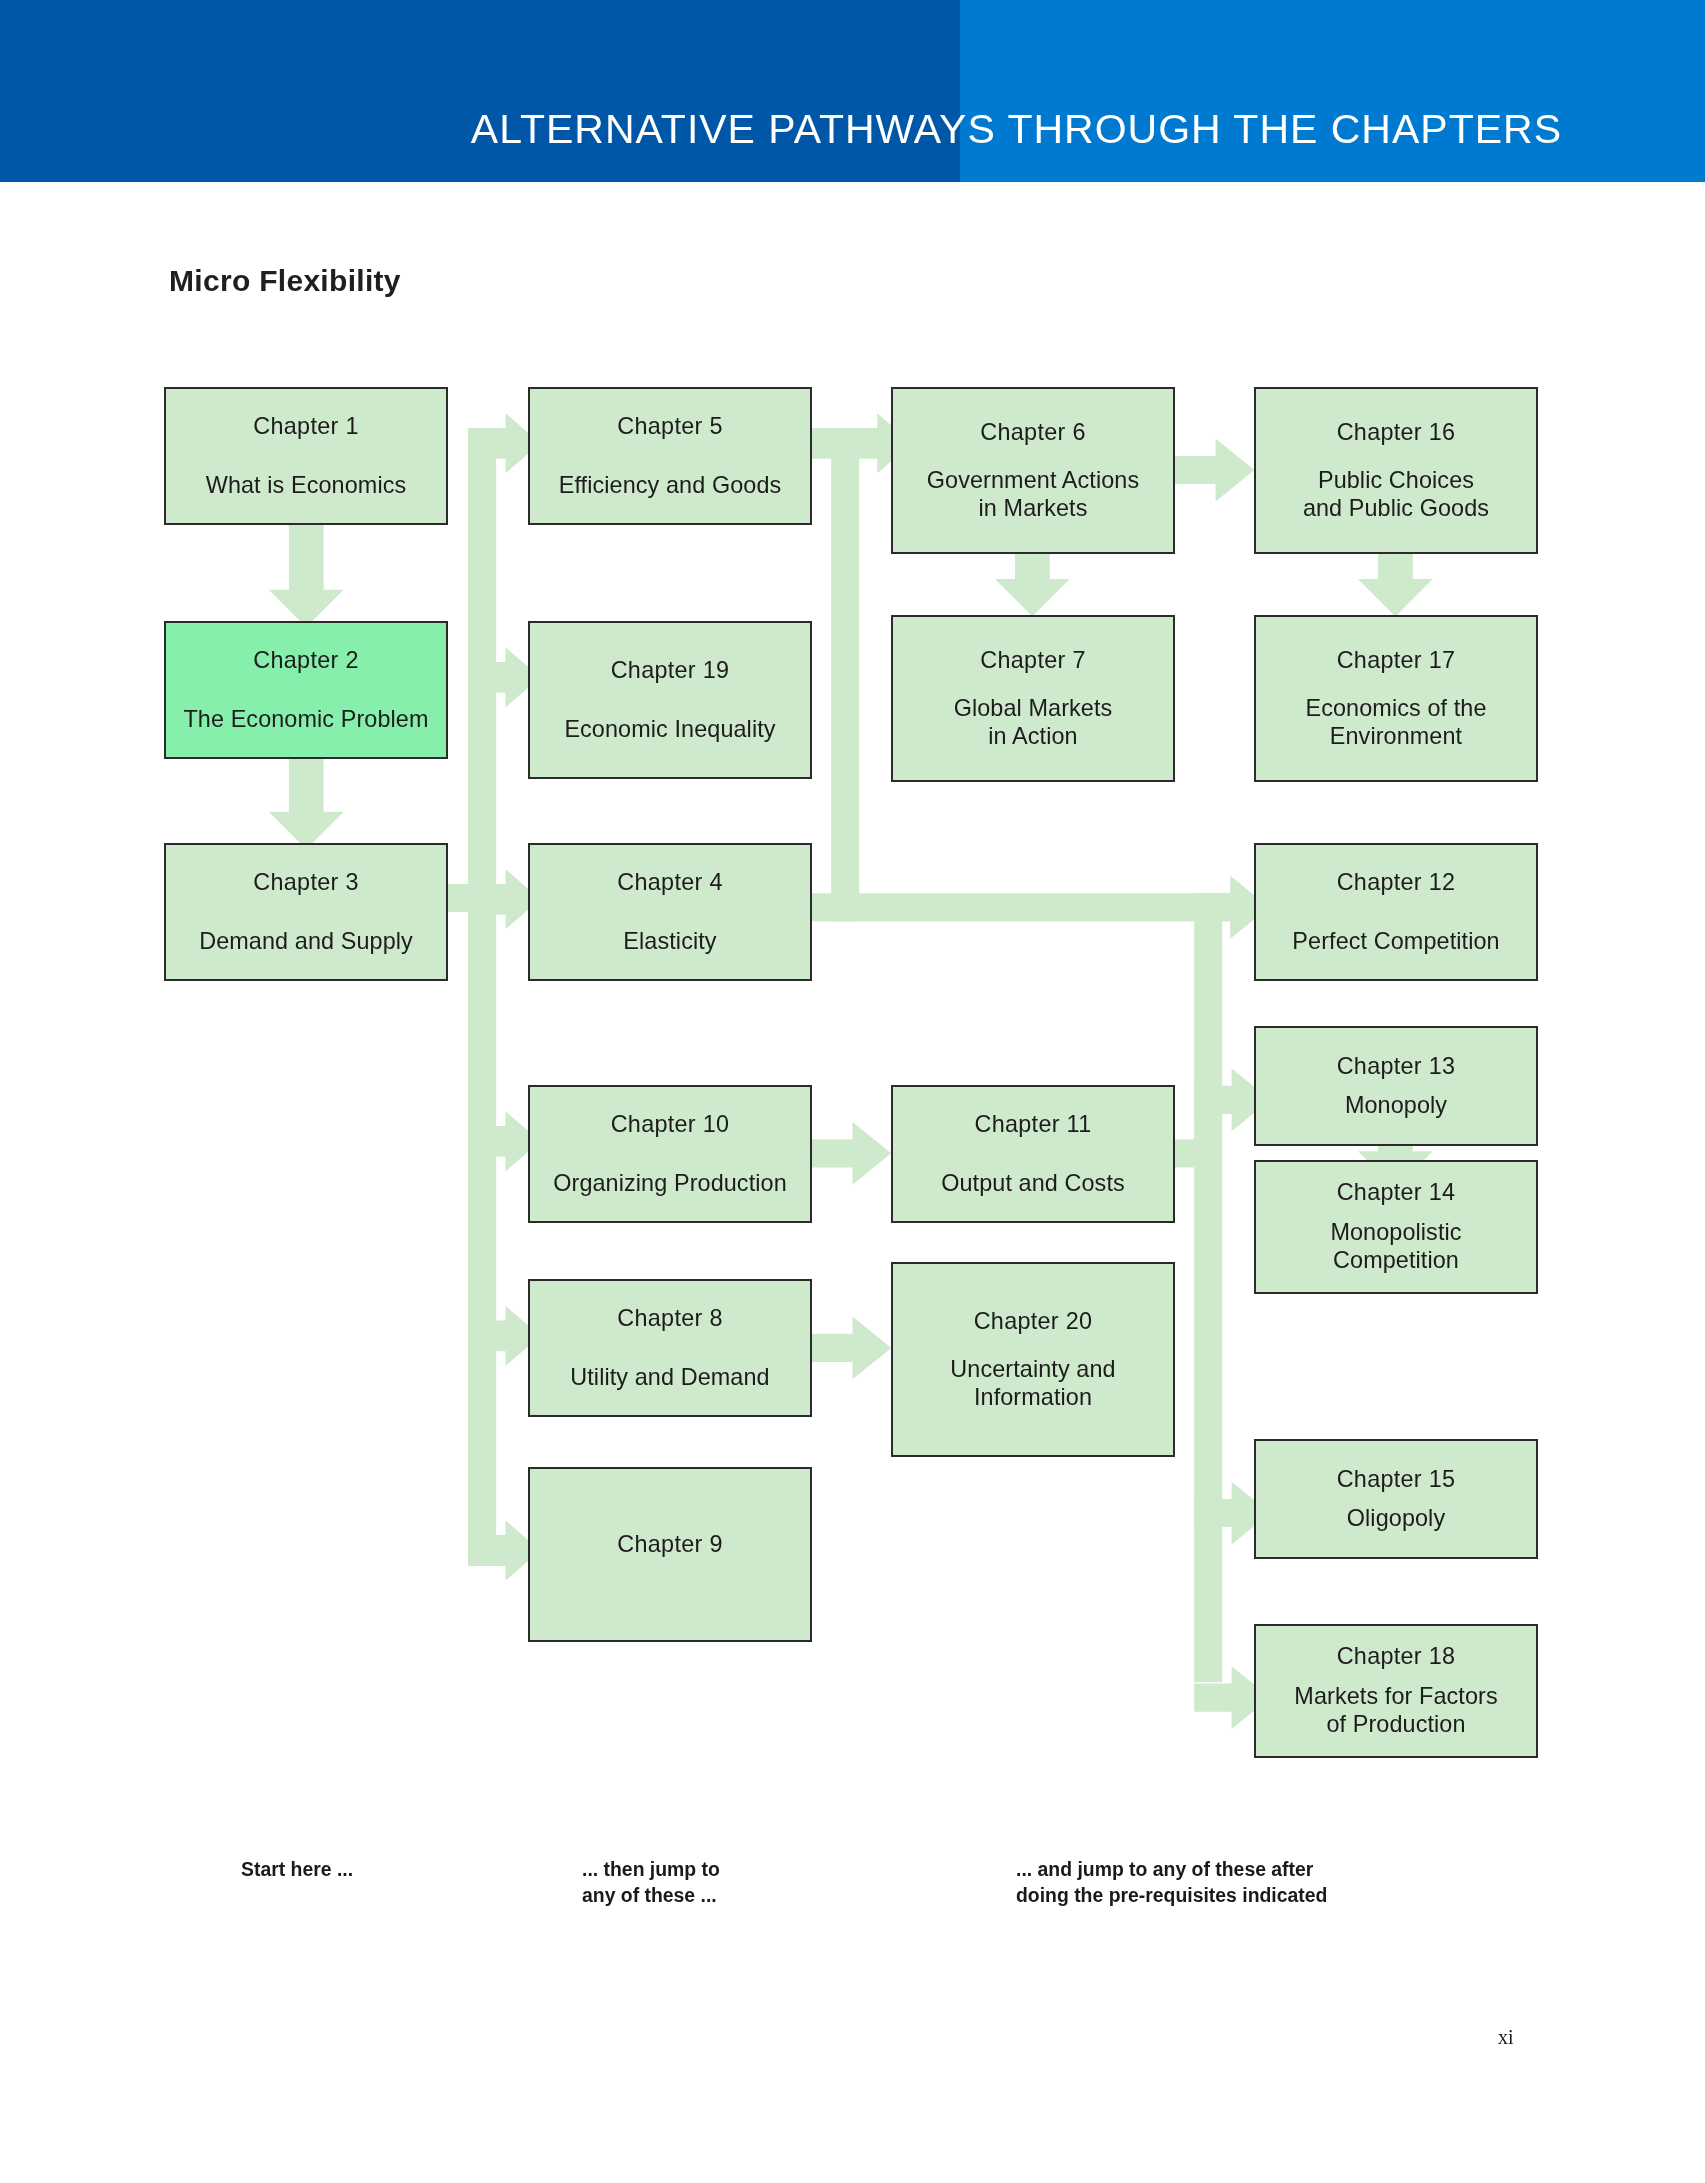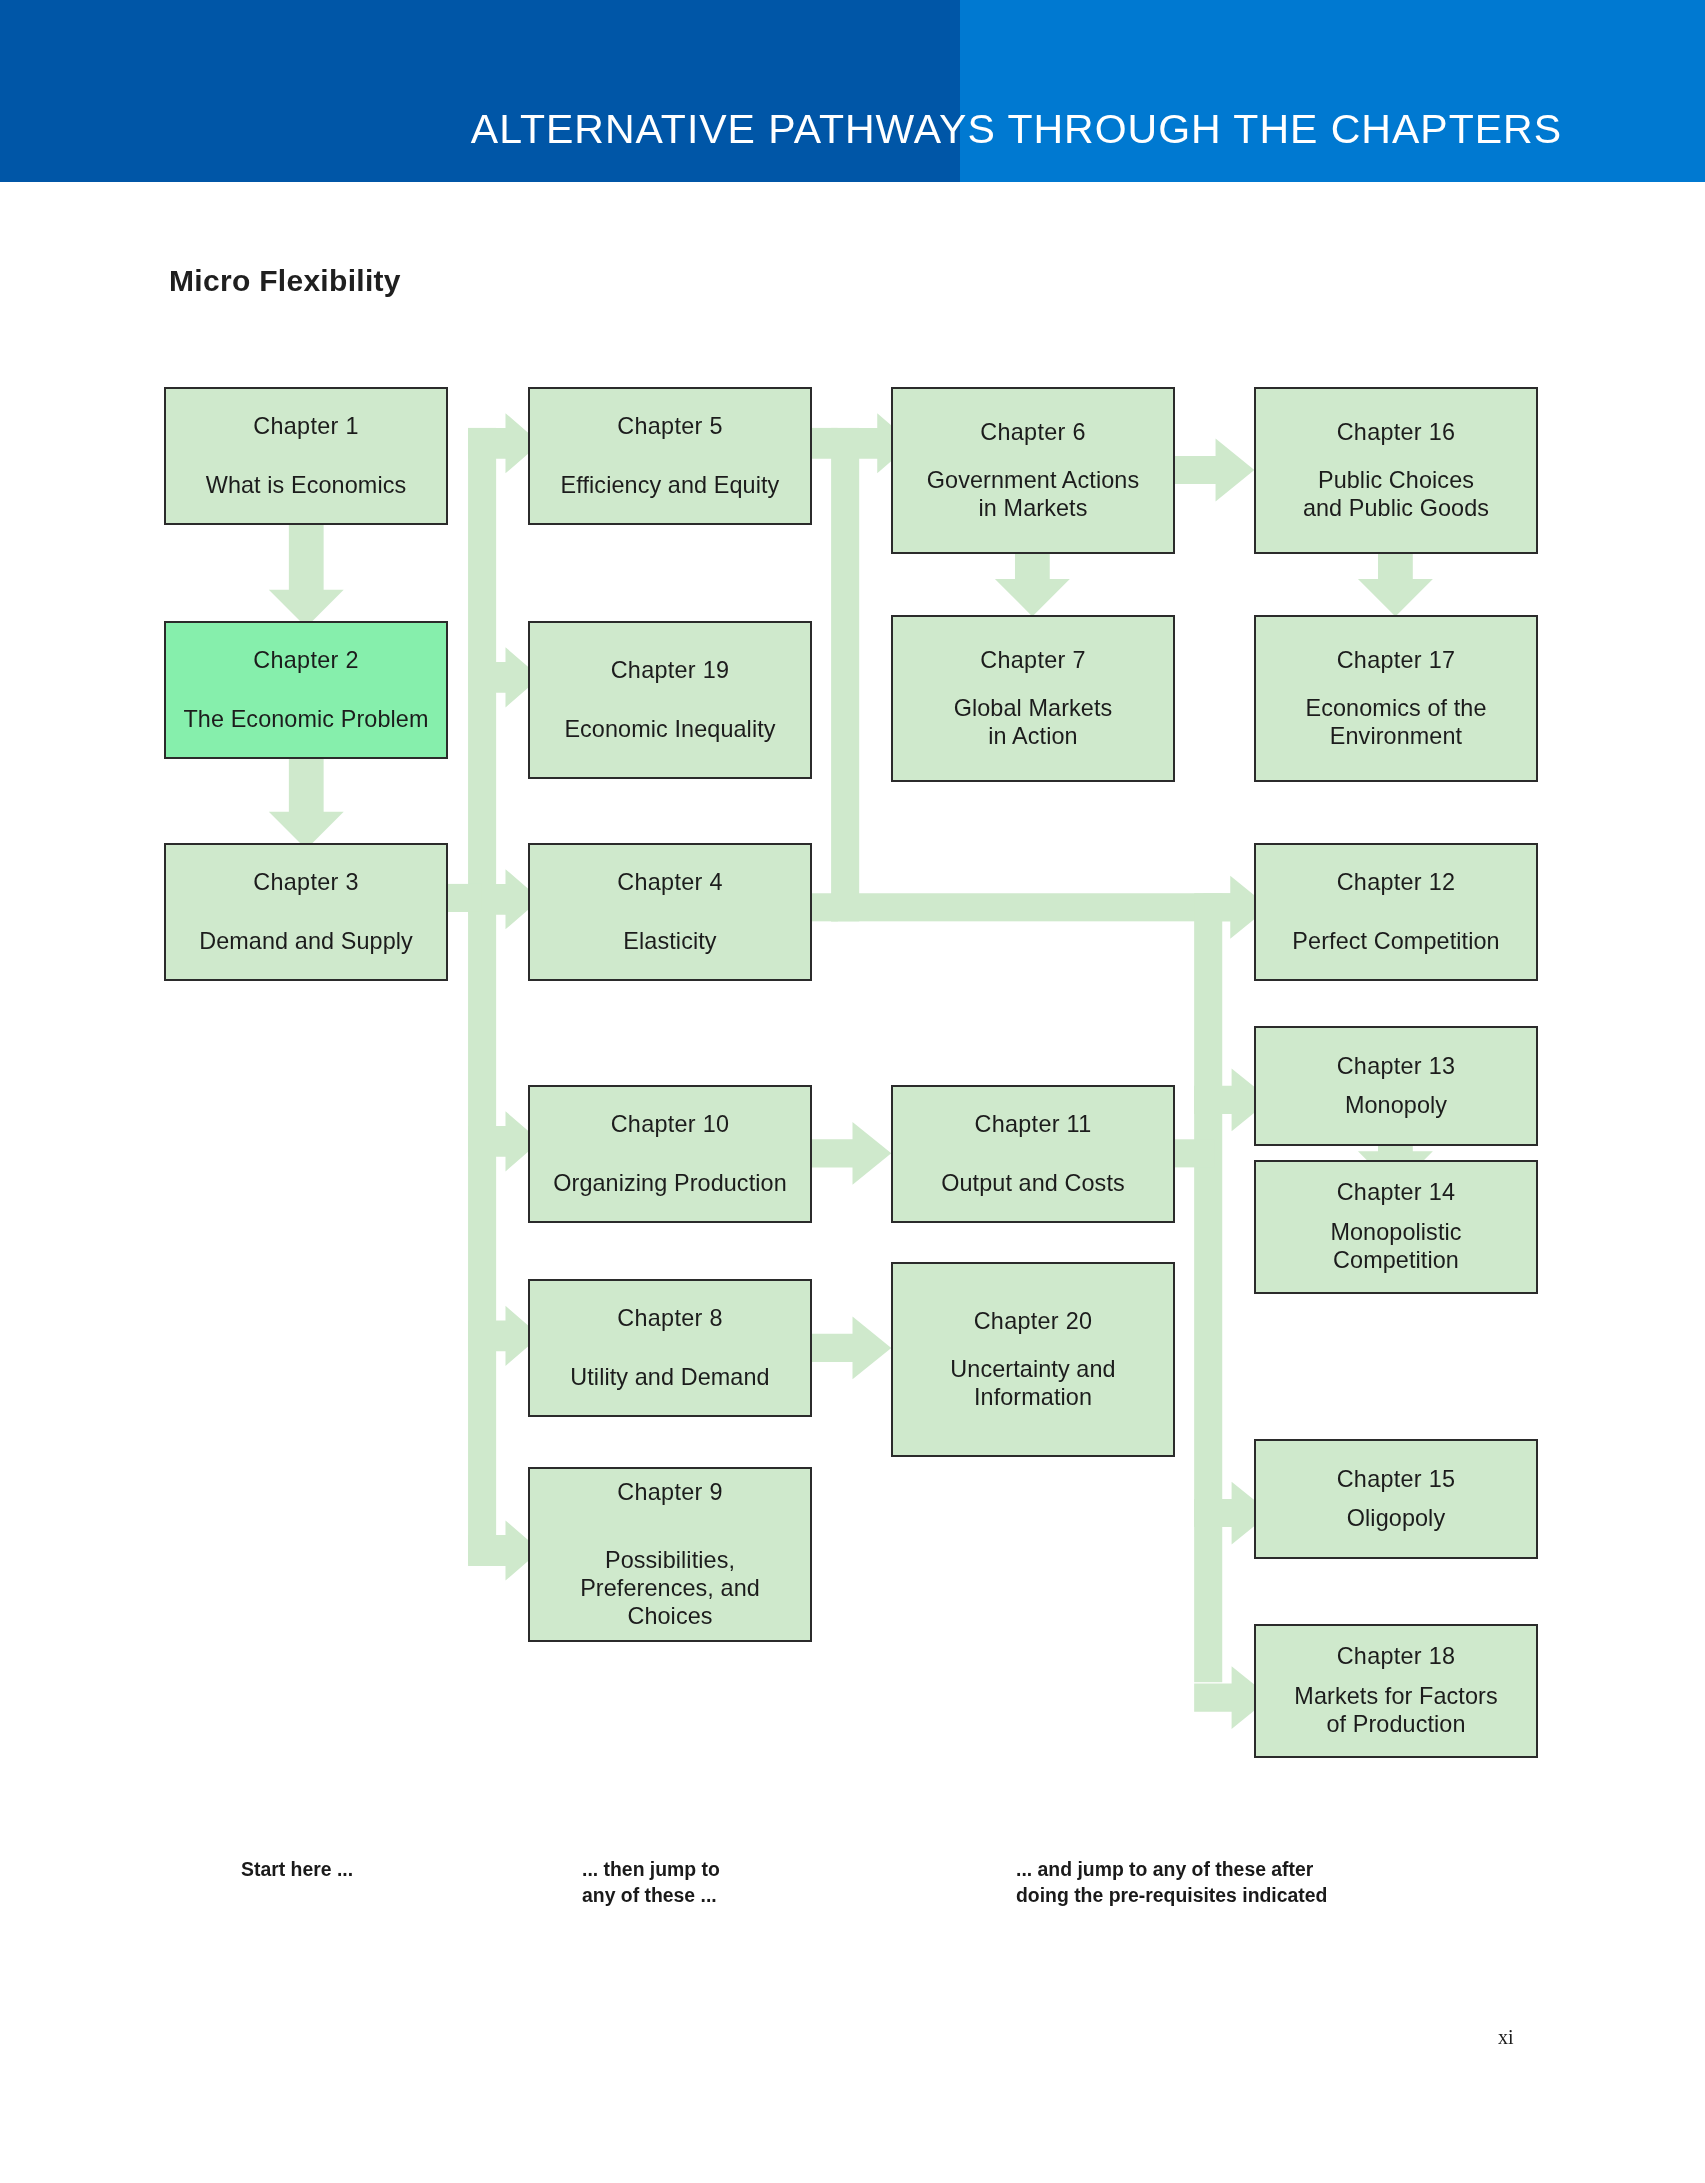--- a/index.html
+++ b/index.html
@@ -121,43 +121,40 @@
       <div class="chapter-box gap-wide" style="left: 164px; top: 621px; width: 284px; height: 138px; background: #86efac; border-color: rgb(43, 43, 43);">
         <div class="chap-num">Chapter 2</div>
         <div class="chap-title">The Economic Problem</div>
       </div>
       <div class="chapter-box gap-wide" style="left: 164px; top: 843px; width: 284px; height: 138px; background: rgb(207, 233, 204); border-color: rgb(43, 43, 43);">
         <div class="chap-num">Chapter 3</div>
         <div class="chap-title">Demand and Supply</div>
       </div>
       <div class="chapter-box gap-wide" style="left: 528px; top: 387px; width: 284px; height: 138px; background: rgb(207, 233, 204); border-color: rgb(43, 43, 43);">
         <div class="chap-num">Chapter 5</div>
-        <div class="chap-title">Efficiency and Equity</div>
+        <div class="chap-title">Efficiency and Goods</div>
       </div>
       <div class="chapter-box gap-wide" style="left: 528px; top: 621px; width: 284px; height: 158px; background: rgb(207, 233, 204); border-color: rgb(43, 43, 43);">
         <div class="chap-num">Chapter 19</div>
         <div class="chap-title">Economic Inequality</div>
       </div>
       <div class="chapter-box gap-wide" style="left: 528px; top: 843px; width: 284px; height: 138px; background: rgb(207, 233, 204); border-color: rgb(43, 43, 43);">
         <div class="chap-num">Chapter 4</div>
         <div class="chap-title">Elasticity</div>
       </div>
       <div class="chapter-box gap-wide" style="left: 528px; top: 1085px; width: 284px; height: 138px; background: rgb(207, 233, 204); border-color: rgb(43, 43, 43);">
         <div class="chap-num">Chapter 10</div>
         <div class="chap-title">Organizing Production</div>
       </div>
       <div class="chapter-box gap-wide" style="left: 528px; top: 1279px; width: 284px; height: 138px; background: rgb(207, 233, 204); border-color: rgb(43, 43, 43);">
         <div class="chap-num">Chapter 8</div>
         <div class="chap-title">Utility and Demand</div>
       </div>
       <div class="chapter-box gap-mid" style="left: 528px; top: 1467px; width: 284px; height: 175px; background: rgb(207, 233, 204); border-color: rgb(43, 43, 43); gap: 20px;">
         <div class="chap-num">Chapter 9</div>
-        <div class="chap-title">Possibilities,
-Preferences, and
-Choices</div>
       </div>
       <div class="chapter-box gap-mid" style="left: 891px; top: 387px; width: 284px; height: 167px; background: rgb(207, 233, 204); border-color: rgb(43, 43, 43);">
         <div class="chap-num">Chapter 6</div>
         <div class="chap-title">Government Actions
 in Markets</div>
       </div>
       <div class="chapter-box gap-mid" style="left: 891px; top: 615px; width: 284px; height: 167px; background: rgb(207, 233, 204); border-color: rgb(43, 43, 43);">
         <div class="chap-num">Chapter 7</div>
         <div class="chap-title">Global Markets
 in Action</div>

